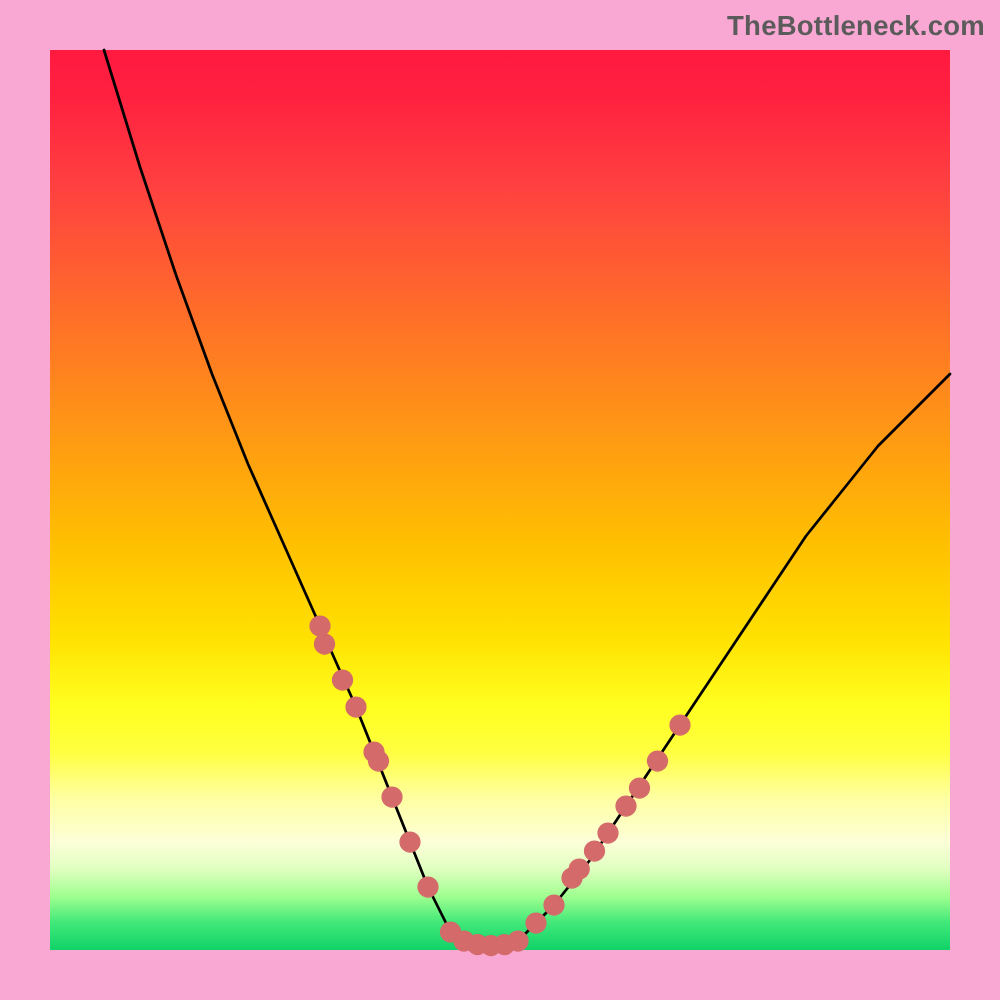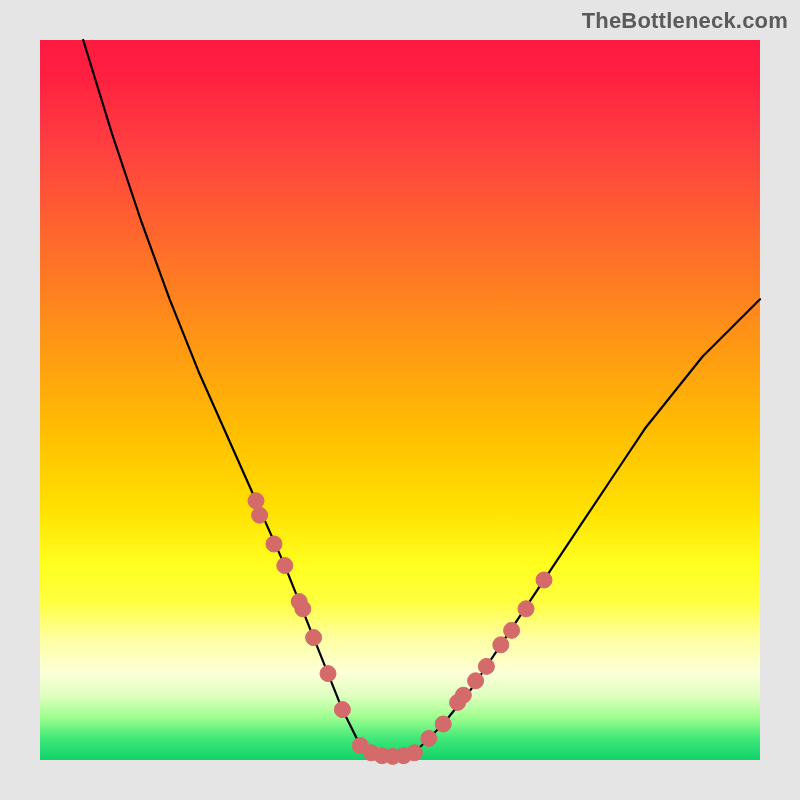--- a/index.html
+++ b/index.html
@@ -7,21 +7,21 @@
     padding: 0;
     width: 800px;
     height: 800px;
     overflow: hidden;
     background: #000;
   }
   .frame {
     position: relative;
     width: 800px;
     height: 800px;
-    background: #e5e5e5;
+    background: #f9a8d4;
   }
   .plot-area {
     position: absolute;
     left: 40px;
     top: 40px;
     width: 720px;
     height: 720px;
     background: linear-gradient(to bottom,
       #ff1a40 0%,
       #ff2040 5%,

